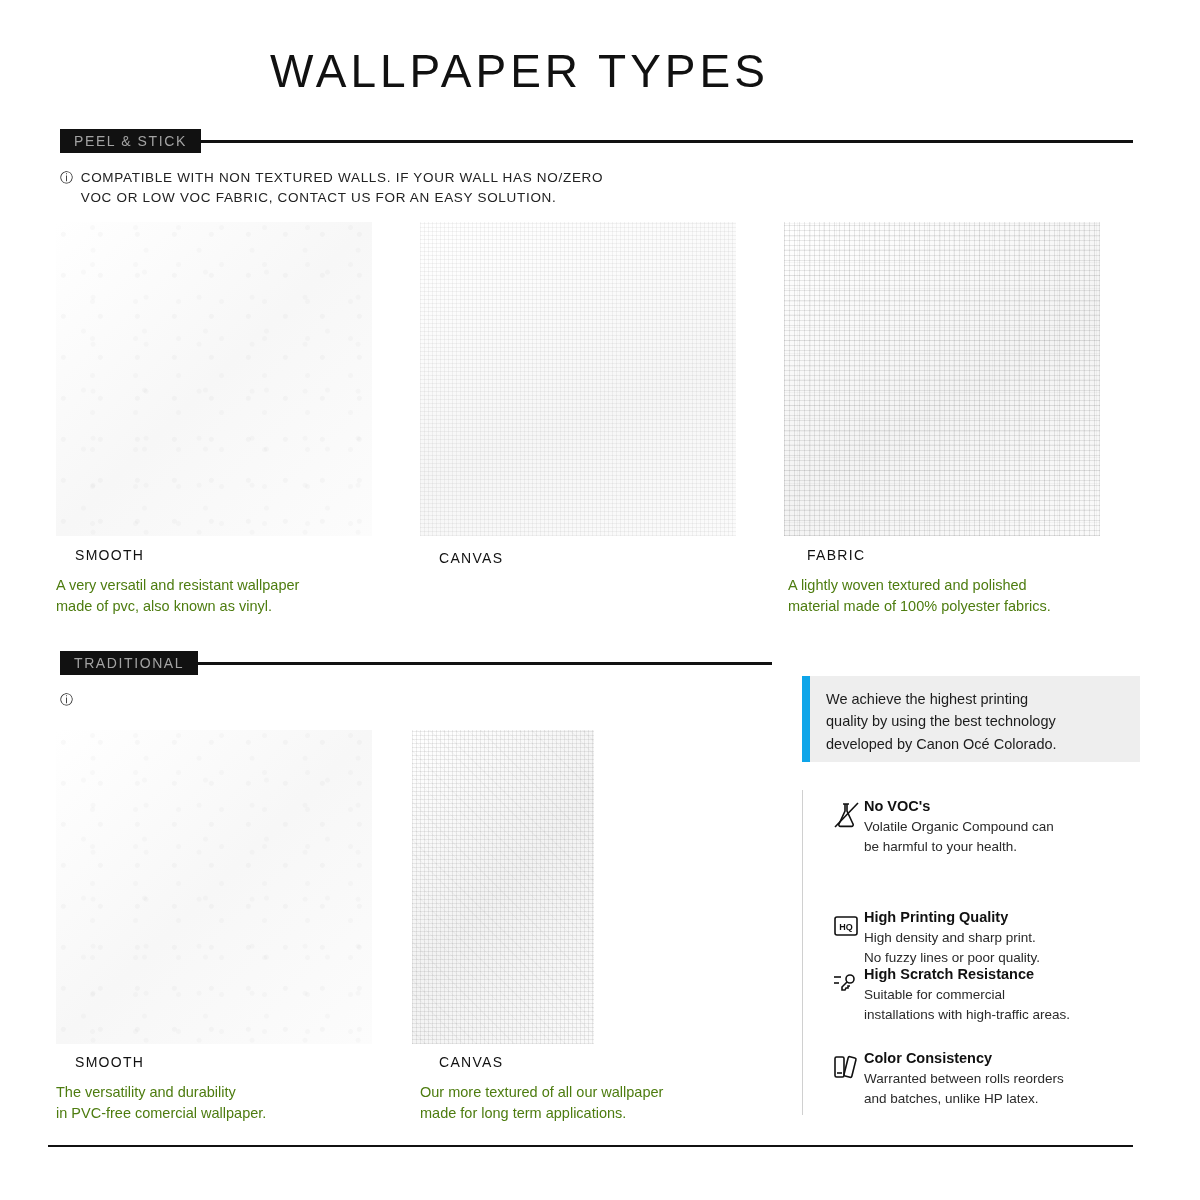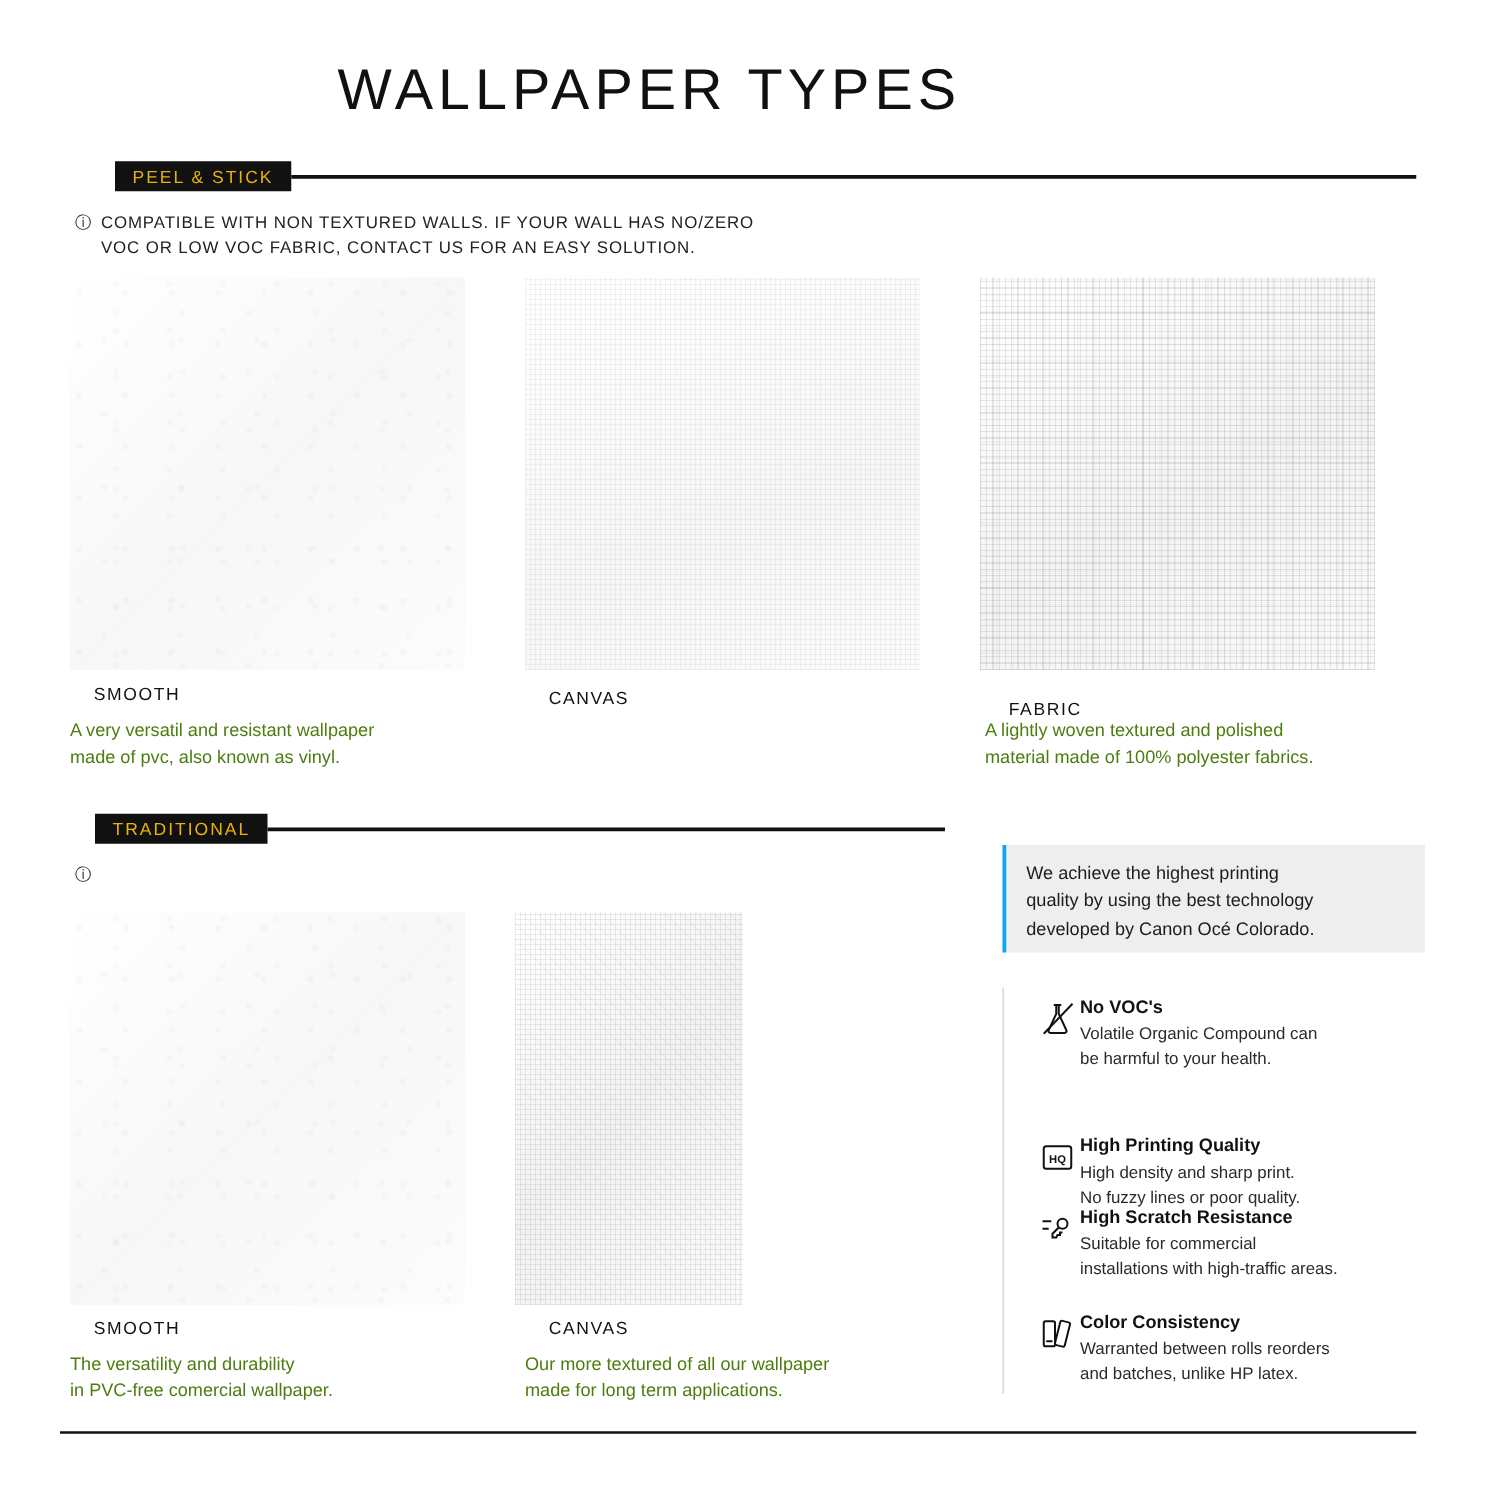--- a/index.html
+++ b/index.html
@@ -25,28 +25,27 @@
 
   
   .section-bar {
     position: absolute;
     height: 26px;
     display: flex;
     align-items: center;
   }
   .section-tag {
     background: #111;
-    color: #eab308;
+    color: #a3a3a3;
     font-size: 14px;
     letter-spacing: 1.6px;
     padding: 5px 14px 5px 14px;
     font-weight: 400;
     white-space: nowrap;
     line-height: 1;
-    margin-left: 32px;
   }
   .section-rule {
     flex: 1;
     height: 3px;
     background: #111;
   }
 
   .note {
     position: absolute;
     font-size: 13.5px;
@@ -123,21 +122,21 @@
     color: #4d7c0f;
     white-space: pre-line;
   }
 
   
   .callout {
     position: absolute;
     left: 802px; top: 676px;
     width: 338px; height: 86px;
     background: #eeeeee;
-    border-left: 3px solid #0ea5e9;
+    border-left: 8px solid #0ea5e9;
     padding: 12px 16px 0 16px;
   }
   .callout p {
     font-size: 14.5px;
     line-height: 1.55;
     color: #1c1c1c;
     white-space: pre-line;
   }
   .vdivider {
     position: absolute;
@@ -198,25 +197,25 @@
 
   <div class="swatch tex-smooth" style="left:56px; top:222px; width:316px; height:314px;"></div>
   <div class="swatch-title" style="left:56px; top:547px;">SMOOTH</div>
   <div class="swatch-desc" style="left:56px; top:575px; width:340px;">A very versatil and resistant wallpaper
 made of pvc, also known as vinyl.</div>
 
   <div class="swatch tex-canvas" style="left:420px; top:222px; width:316px; height:314px;"></div>
   <div class="swatch-title" style="left:420px; top:550px;">CANVAS</div>
 
   <div class="swatch tex-fabric" style="left:784px; top:222px; width:316px; height:314px;"></div>
-  <div class="swatch-title" style="left:788px; top:559px;">FABRIC</div>
+  <div class="swatch-title" style="left:788px; top:547px;">FABRIC</div>
   <div class="swatch-desc" style="left:788px; top:575px; width:350px;">A lightly woven textured and polished
 material made of 100% polyester fabrics.</div>
 
-  <div class="section-bar" style="left:44px; top:650px; width:712px;">
+  <div class="section-bar" style="left:60px; top:650px; width:712px;">
     <span class="section-tag">TRADITIONAL</span>
     <span class="section-rule"></span>
   </div>
 
   <div class="note" style="left:60px; top:690px; width:700px;">
     <span class="info-ico">ⓘ</span>
   </div>
 
   <div class="swatch tex-smooth" style="left:56px; top:730px; width:316px; height:314px;"></div>
   <div class="swatch-title" style="left:56px; top:1054px;">SMOOTH</div>

